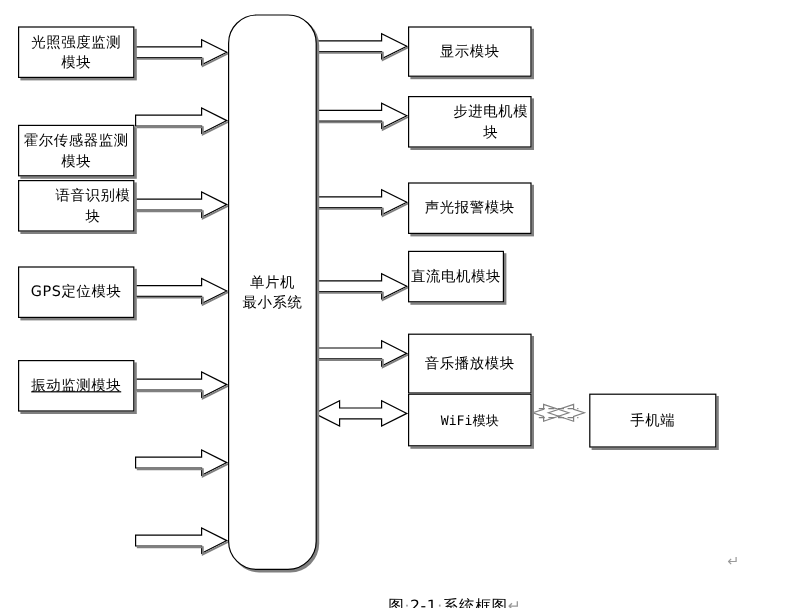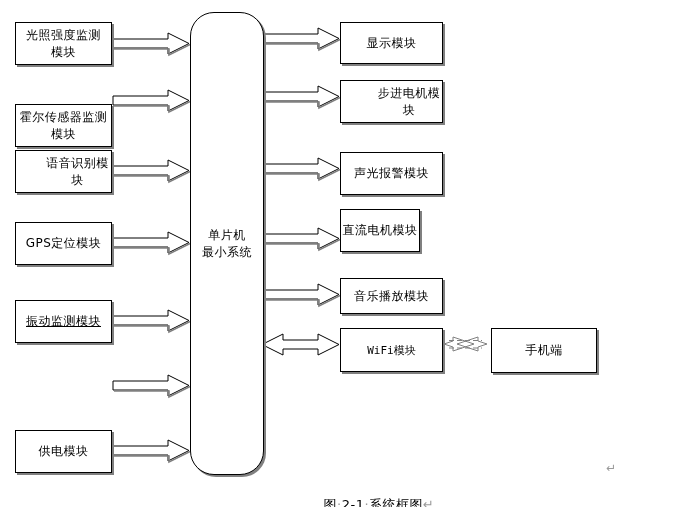--- a/index.html
+++ b/index.html
@@ -153,37 +153,34 @@
   </div>
   <div class="box" style="left:15px; top:150px; width:97px; height:43px;padding-left:28px;">
     <span class="label">语音识别模块</span>
   </div>
   <div class="box" style="left:15px; top:222px; width:97px; height:43px;">
     <span class="label">GPS定位模块</span>
   </div>
   <div class="box" style="left:15px; top:300px; width:97px; height:43px;text-decoration:underline;">
     <span class="label">振动监测模块</span>
   </div>
-  <div class="box" style="left:15px; top:430px; width:97px; height:43px;">
-    <span class="label">供电模块</span>
-  </div>
 
   <div class="box" style="left:340px; top:22px; width:103px; height:42px;">
     <span class="label">显示模块</span>
   </div>
   <div class="box" style="left:340px; top:80px; width:103px; height:43px;padding-left:35px;">
     <span class="label">步进电机模块</span>
   </div>
   <div class="box" style="left:340px; top:152px; width:103px; height:43px;">
     <span class="label">声光报警模块</span>
   </div>
   <div class="box" style="left:340px; top:209px; width:80px; height:43px;font-family:Liberation Serif, serif;">
     <span class="label">直流电机模块</span>
   </div>
-  <div class="box" style="left:340px; top:278px; width:103px; height:36px;">
+  <div class="box" style="left:340px; top:278px; width:103px; height:50px;">
     <span class="label">音乐播放模块</span>
   </div>
   <div class="box mono" style="left:340px; top:328px; width:103px; height:44px;">
     <span class="label">WiFi模块</span>
   </div>
 
   <div class="box" style="left:491px; top:328px; width:106px; height:45px;">
     <span class="label">手机端</span>
   </div>
 

